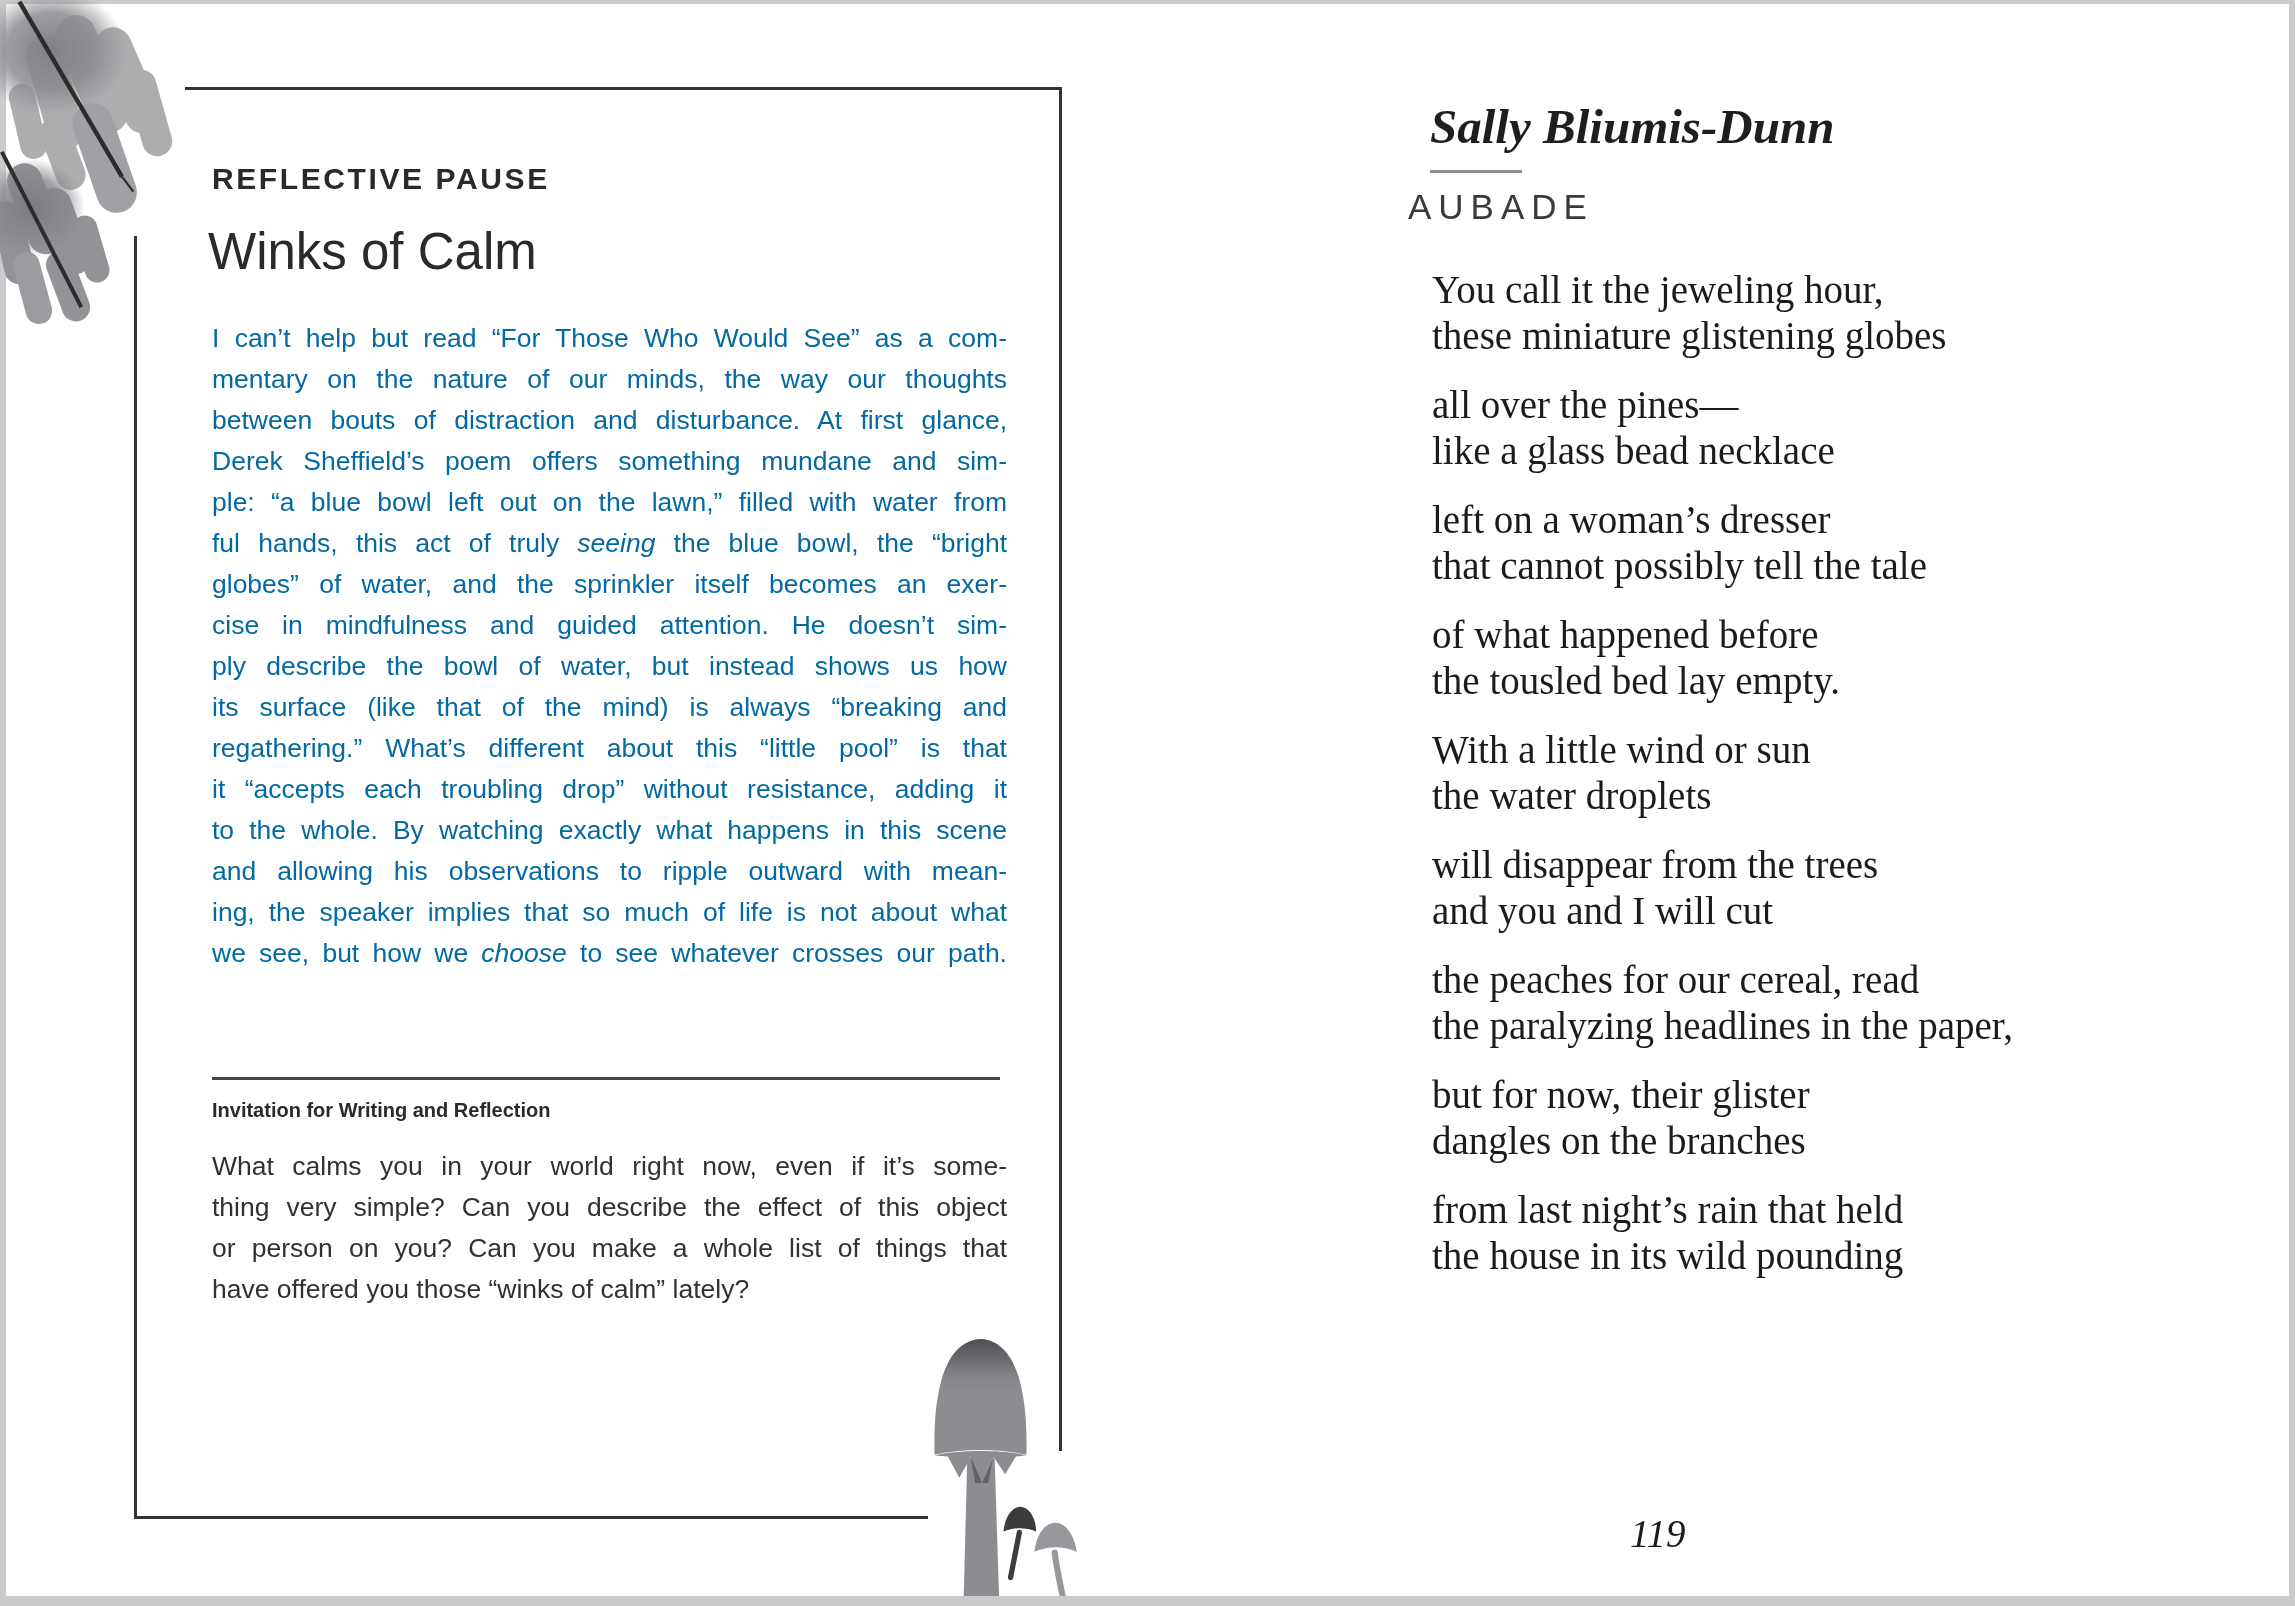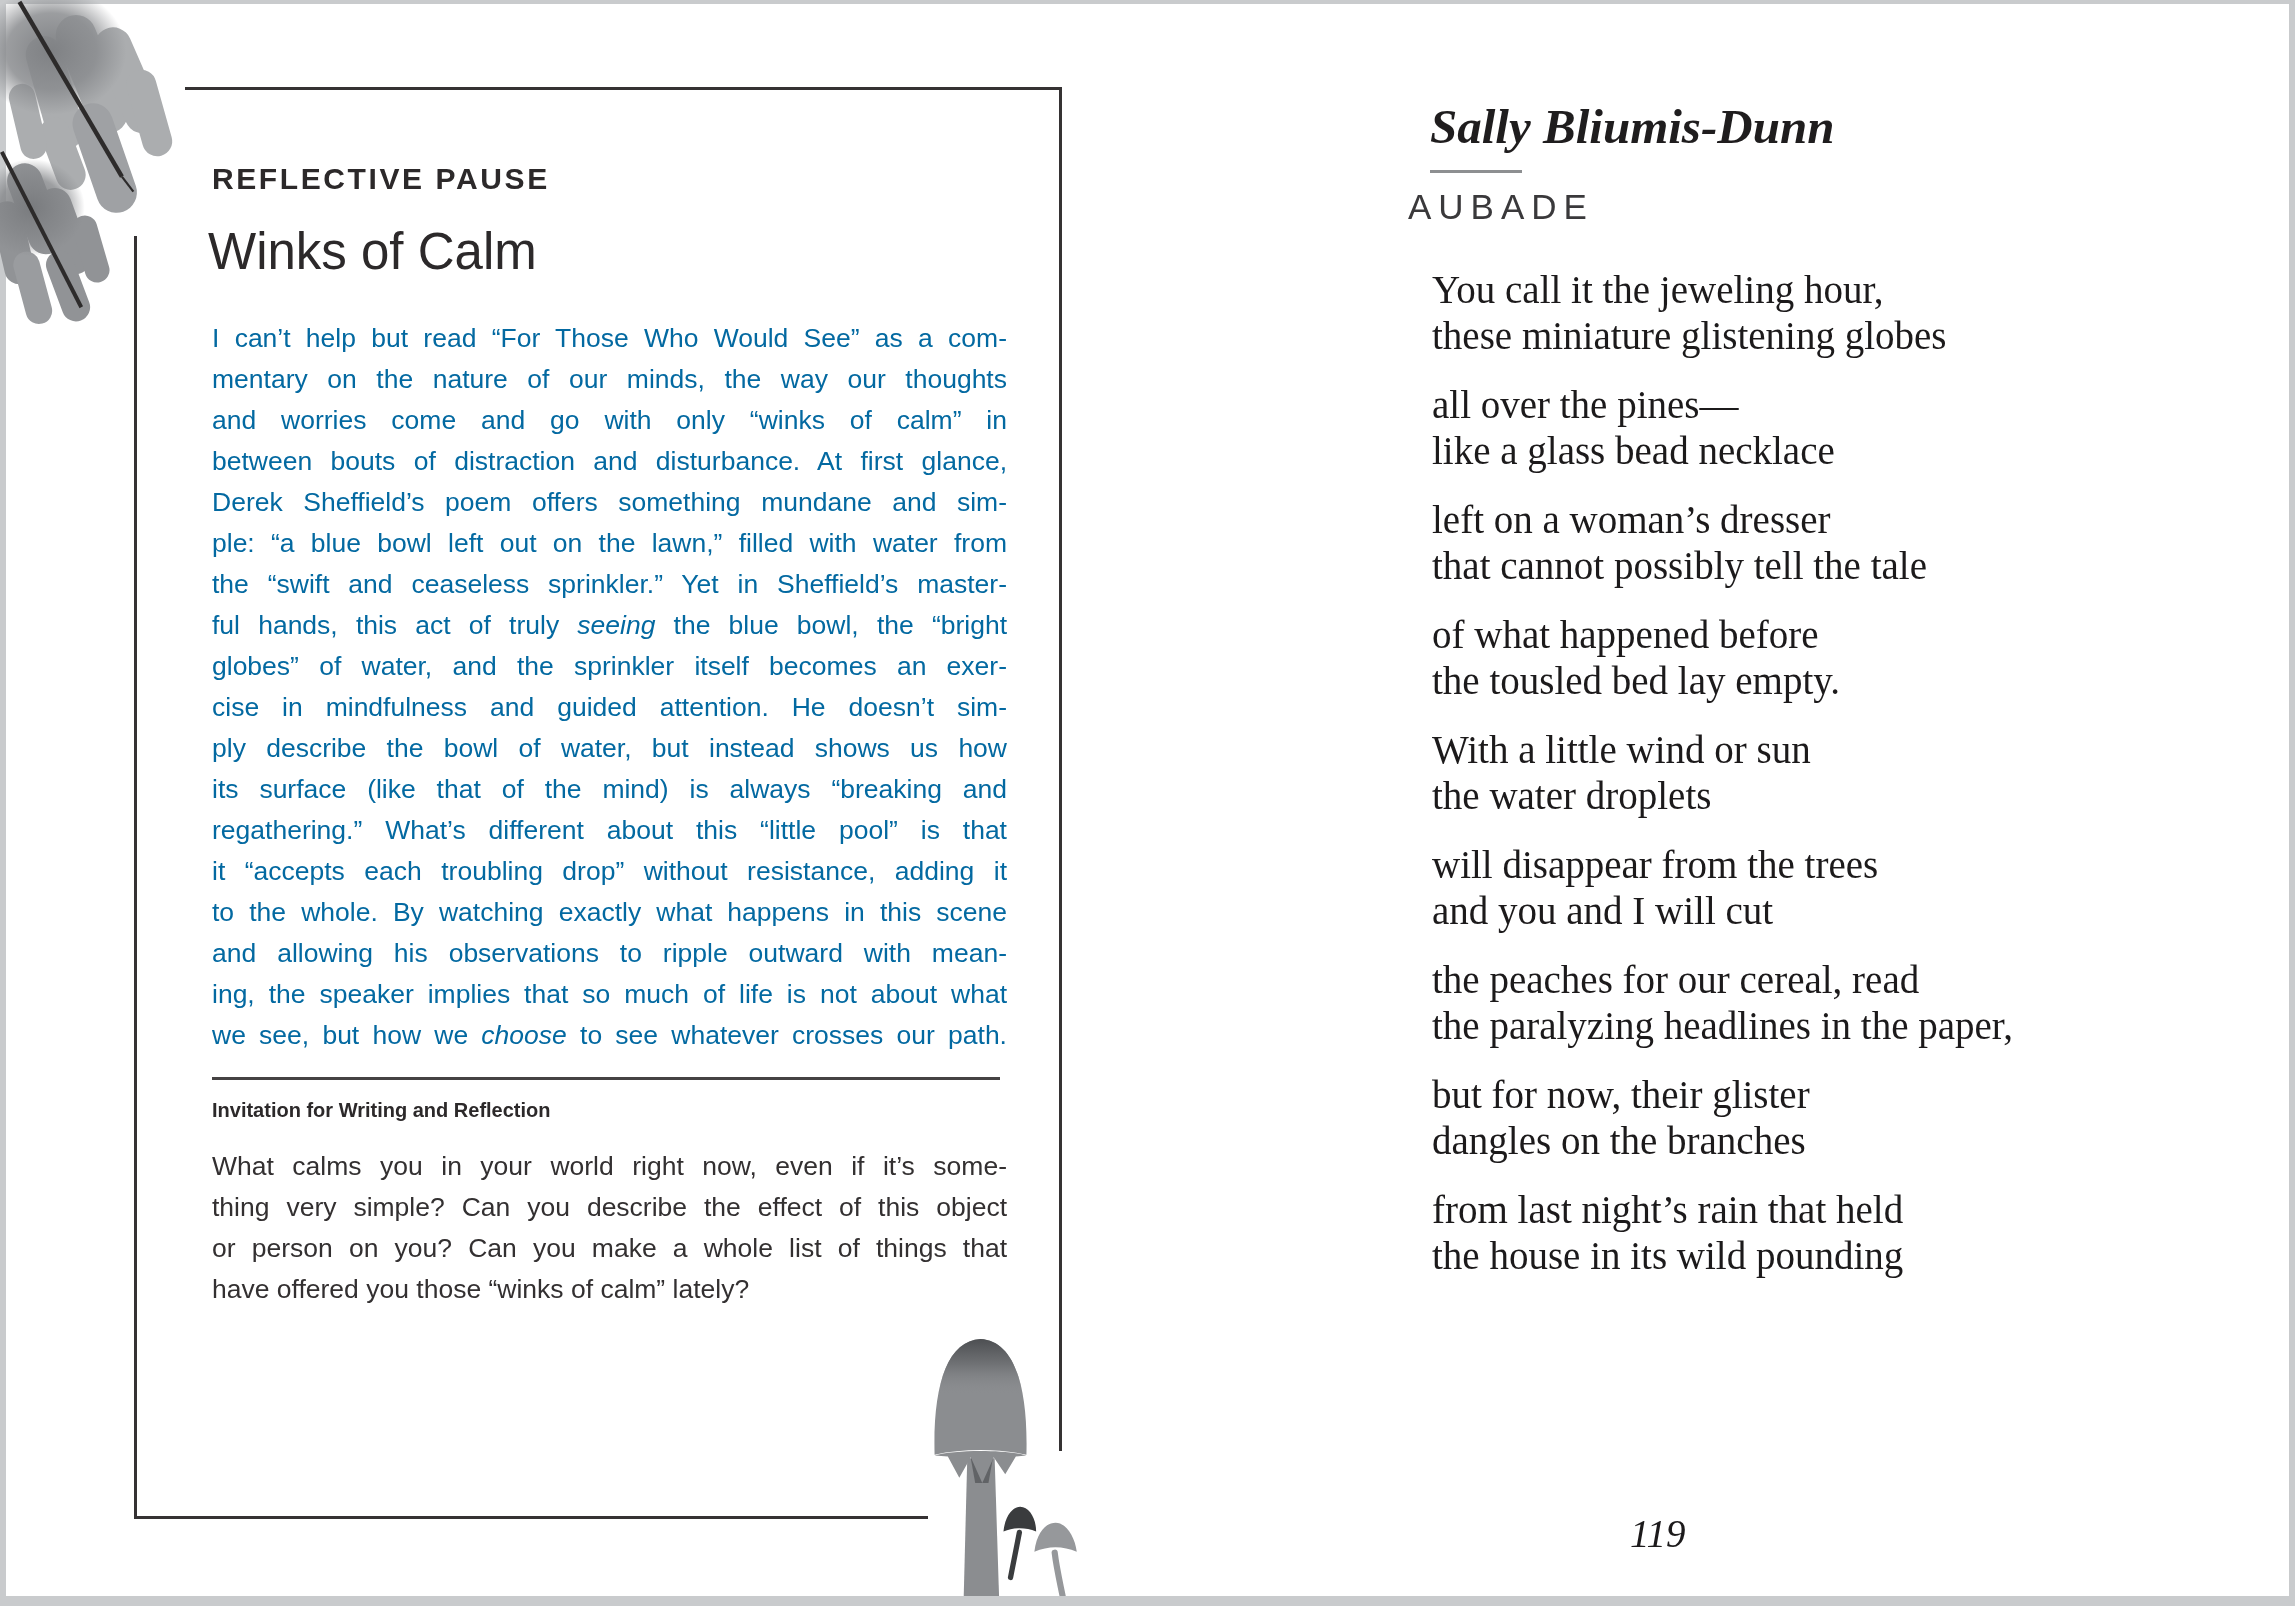--- a/index.html
+++ b/index.html
@@ -95,25 +95,23 @@
   <div class="bx bx-right"></div>
   <div class="bx bx-left"></div>
   <div class="bx bx-bottom"></div>
 
   <div class="eyebrow">REFLECTIVE PAUSE</div>
   <h1 class="title">Winks of Calm</h1>
 
   <div class="essay">
       <div class="jline"><span>I can’t help but read “For Those Who Would See” as a com-</span></div>
       <div class="jline"><span>mentary on the nature of our minds, the way our thoughts</span></div>
-      <div class="jline"><span>and worries come and go with only “winks of calm” in</span></div>
       <div class="jline"><span>between bouts of distraction and disturbance. At first glance,</span></div>
       <div class="jline"><span>Derek Sheffield’s poem offers something mundane and sim-</span></div>
       <div class="jline"><span>ple: “a blue bowl left out on the lawn,” filled with water from</span></div>
-      <div class="jline"><span>the “swift and ceaseless sprinkler.” Yet in Sheffield’s master-</span></div>
       <div class="jline"><span>ful hands, this act of truly </span><em>seeing</em><span> the blue bowl, the “bright</span></div>
       <div class="jline"><span>globes” of water, and the sprinkler itself becomes an exer-</span></div>
       <div class="jline"><span>cise in mindfulness and guided attention. He doesn’t sim-</span></div>
       <div class="jline"><span>ply describe the bowl of water, but instead shows us how</span></div>
       <div class="jline"><span>its surface (like that of the mind) is always “breaking and</span></div>
       <div class="jline"><span>regathering.” What’s different about this “little pool” is that</span></div>
       <div class="jline"><span>it “accepts each troubling drop” without resistance, adding it</span></div>
       <div class="jline"><span>to the whole. By watching exactly what happens in this scene</span></div>
       <div class="jline"><span>and allowing his observations to ripple outward with mean-</span></div>
       <div class="jline"><span>ing, the speaker implies that so much of life is not about what</span></div>

